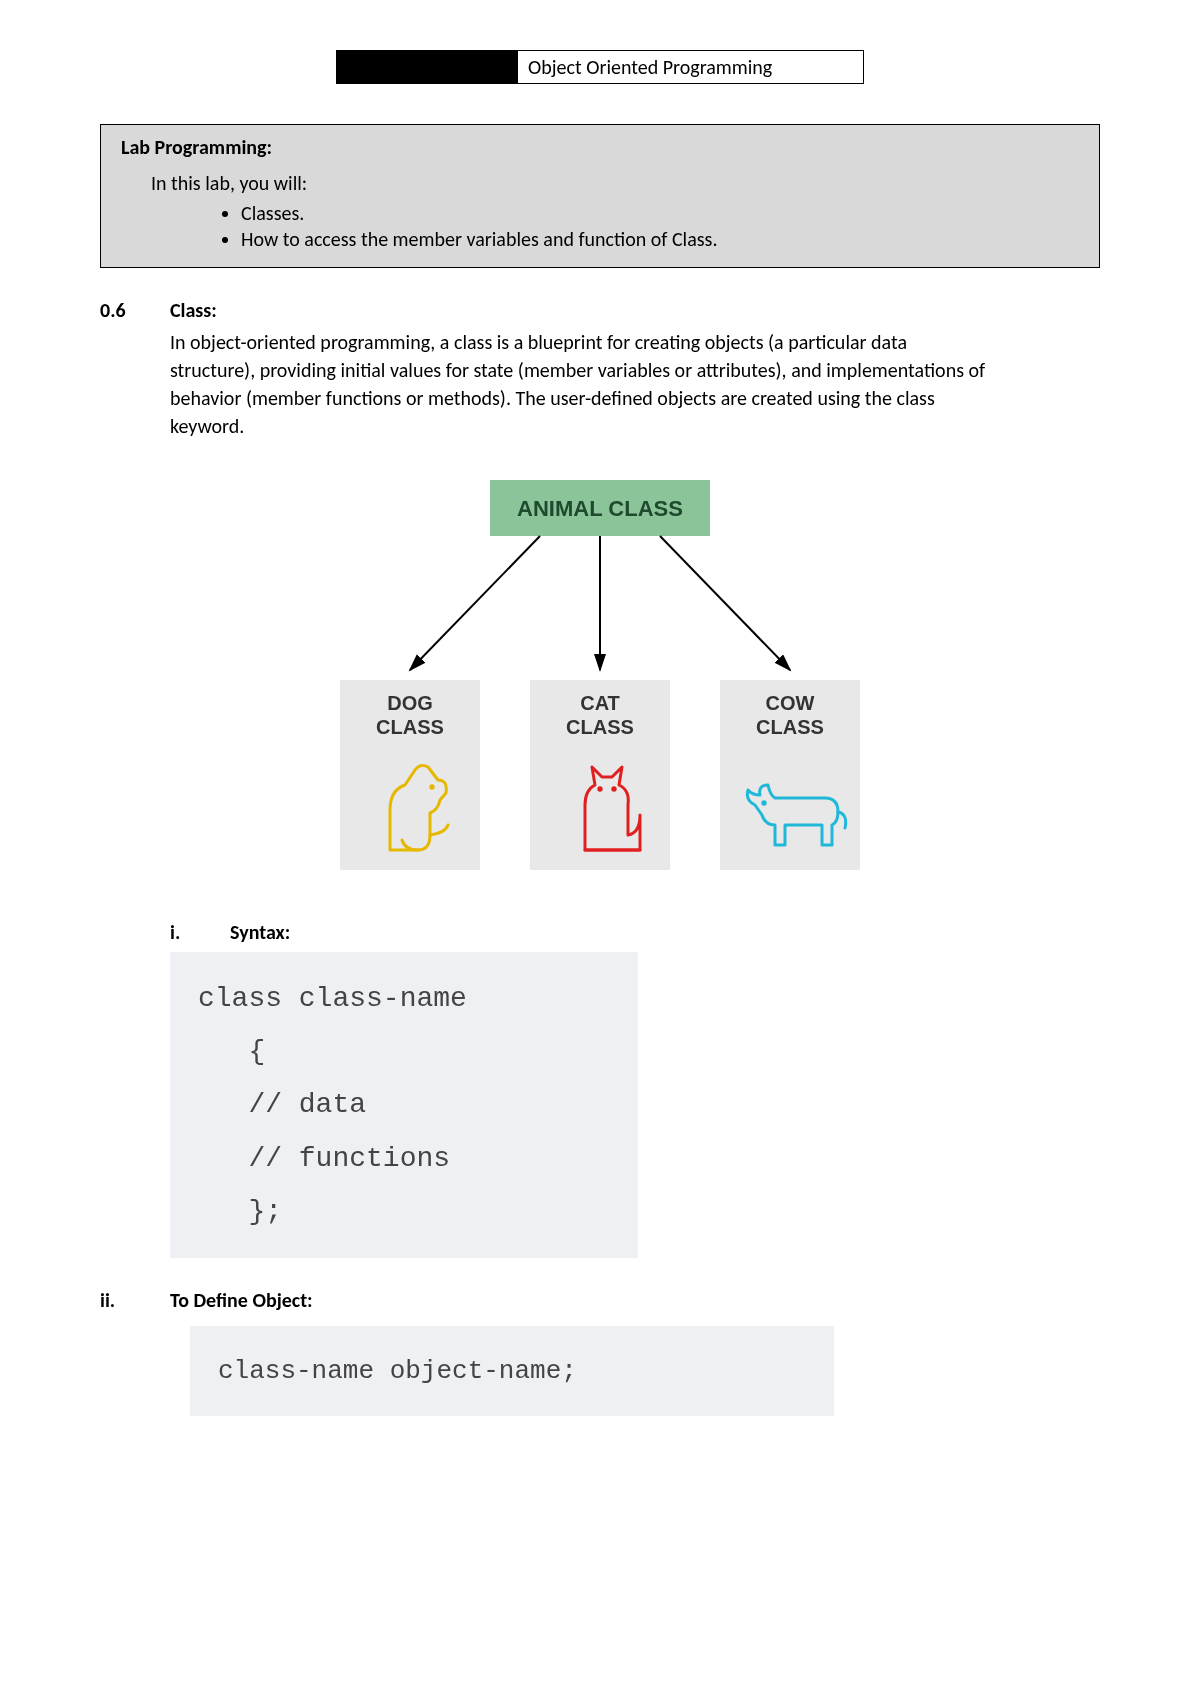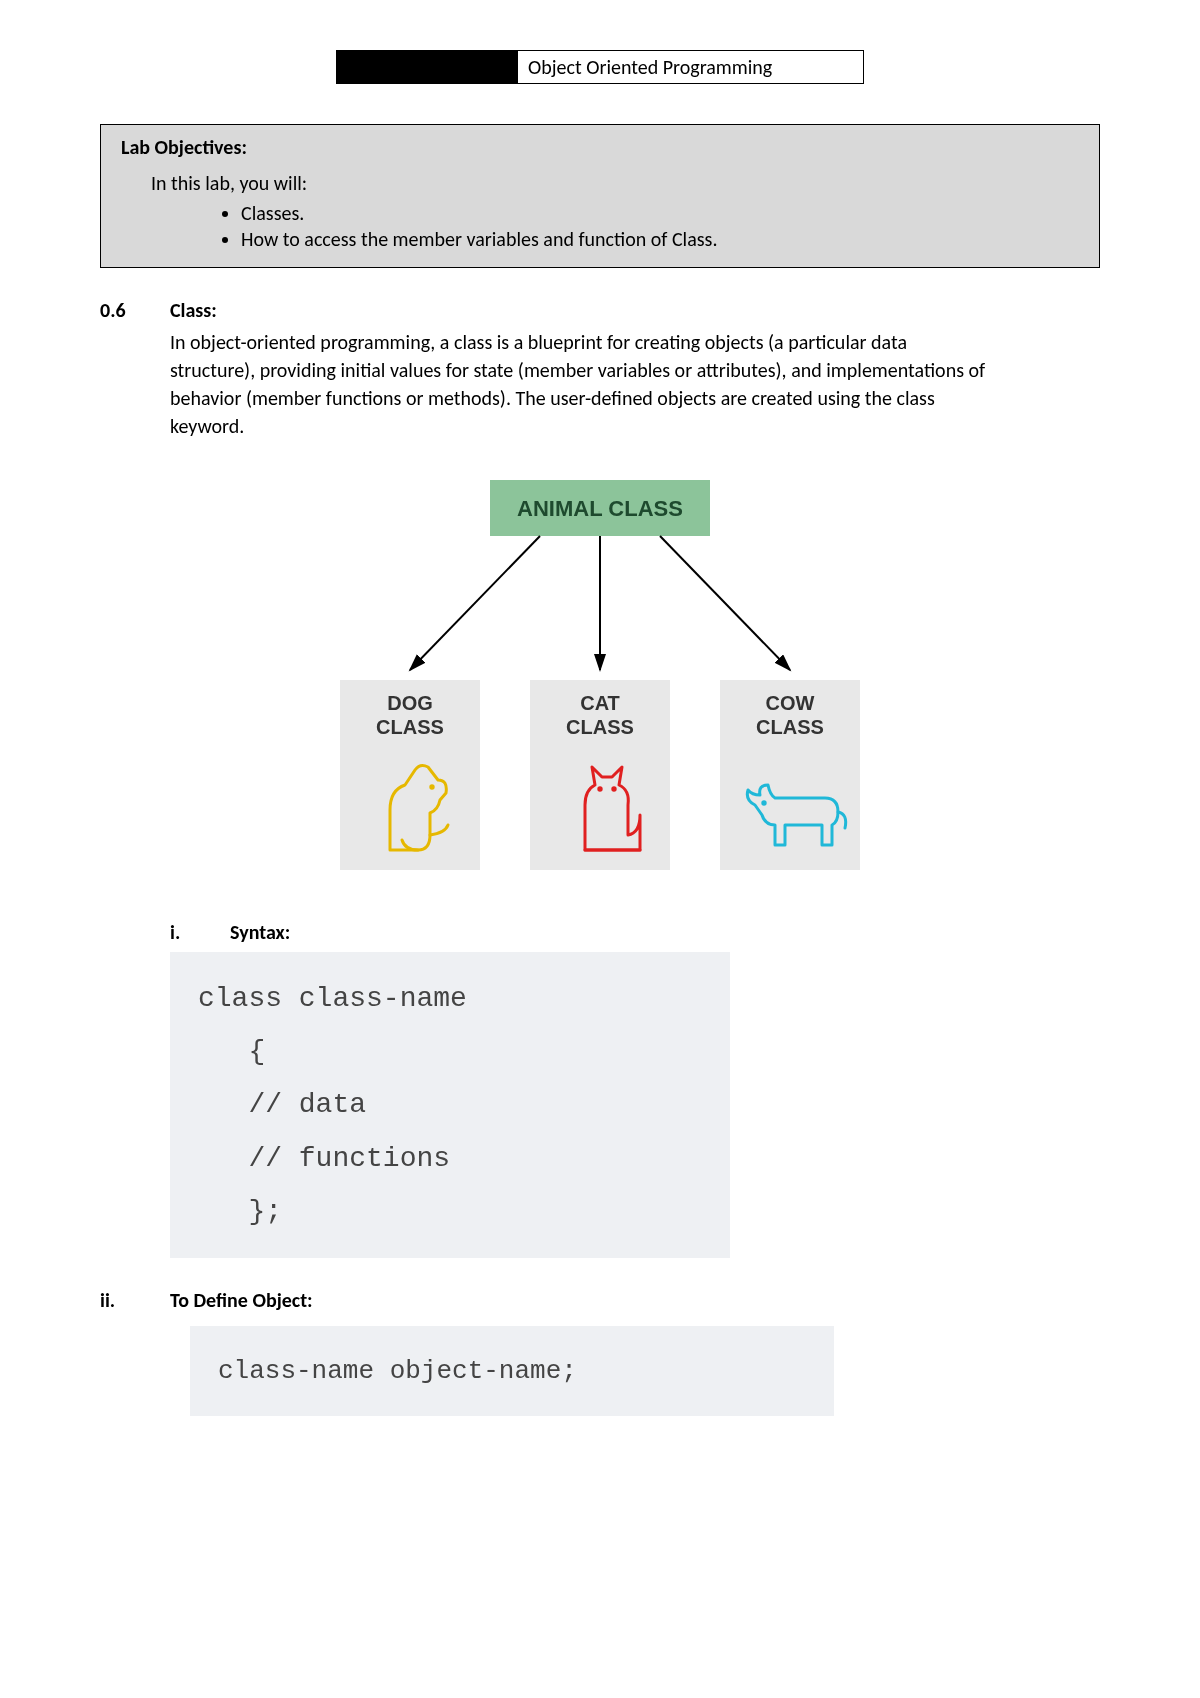--- a/index.html
+++ b/index.html
@@ -104,21 +104,21 @@
   }
   .code-block {
     background: #eef0f3;
     font-family: "Courier New", monospace;
     font-size: 28px;
     padding: 20px 28px;
     margin: 8px 0 30px 70px;
     line-height: 1.9;
     white-space: pre;
     color: #444;
-    width: 560px;
+    width: 468px;
     box-sizing: border-box;
   }
   .code-block2 {
     background: #eef0f3;
     font-family: "Courier New", monospace;
     font-size: 26px;
     padding: 30px 28px;
     margin: 14px 0 30px 90px;
     color: #444;
     width: 644px;
@@ -144,21 +144,21 @@
   <table class="header-table">
     <tbody>
         <tr>
       <td class="header-black"></td>
       <td class="header-course">Object Oriented Programming</td>
     </tr>
   </tbody>
     </table>
 
   <div class="objectives-box">
-    <div class="objectives-title">Lab Objectives:</div>
+    <div class="objectives-title">Lab Programming:</div>
     <div class="objectives-intro">In this lab, you will:</div>
     <ul class="objectives-list">
       <li>Classes.</li>
       <li>How to access the member variables and function of Class.</li>
     </ul>
   </div>
 
   <div class="section">
     <div class="sec-num">0.6</div>
     <div class="sec-title">Class:</div>

